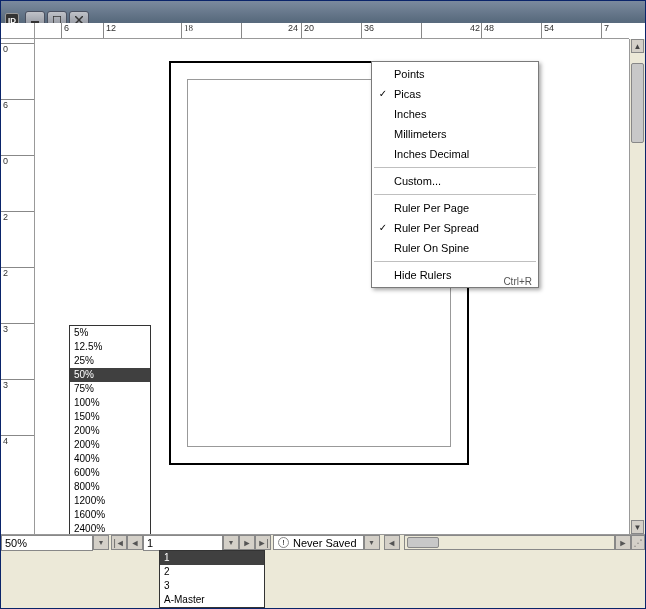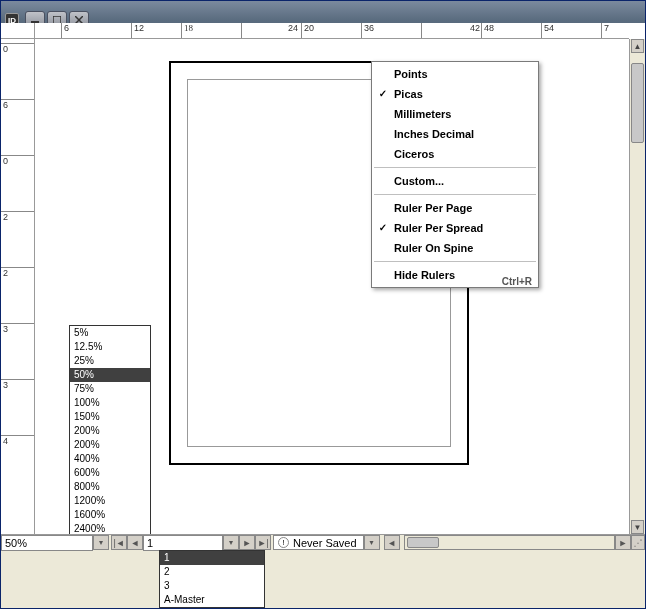--- a/index.html
+++ b/index.html
@@ -27,21 +27,21 @@
 .page-margin { position: absolute; top: 16px; left: 16px; right: 16px; bottom: 16px; border: 1px solid #999; }
 
 .vscroll { position: absolute; top: 16px; right: 0; width: 16px; bottom: 0; background: #ece9d8; border-left: 1px solid #999; }
 .vscroll .thumb { position: absolute; top: 24px; left: 1px; right: 1px; height: 80px; background: #c8c8c8; border: 1px solid #888; border-radius: 2px; }
 .vscroll .arr { position: absolute; left: 1px; right: 1px; height: 14px; background: #d4d0c8; border: 1px solid #888; display: flex; align-items: center; justify-content: center; font-size: 8px; color: #444; }
 
 .zoom-dropdown { position: absolute; top: 286px; left: 34px; width: 82px; background: #fff; border: 1px solid #333; z-index: 5; }
 .zoom-dropdown .opt { padding: 0 4px; height: 14px; line-height: 14px; font-size: 10px; cursor: pointer; }
 .zoom-dropdown .opt.sel { background: #404040; color: #fff; }
 
-.context-menu { position: absolute; top: 38px; left: 370px; width: 168px; background: #fff; border: 1px solid #7a7a7a; box-shadow: 2px 2px 4px rgba(0,0,0,0.35); z-index: 10; padding: 2px 0; font-weight: bold; }
+.context-menu { position: absolute; top: 38px; left: 370px; width: 168px; background: #fff; border: 1px solid #7a7a7a; box-shadow: 2px 2px 4px rgba(0,0,0,0.35); z-index: 10; padding: 2px 0; }
 .context-menu .row { display: flex; align-items: center; height: 20px; padding: 0 6px 0 4px; cursor: pointer; line-height: 20px; }
 .context-menu .check { width: 14px; text-align: center; font-size: 10px; }
 .context-menu .label { flex: 1; padding-left: 4px; }
 .context-menu .sc { color: #555; font-size: 10px; margin-top: 14px; }
 .context-menu .sep { height: 1px; background: #bfbfbf; margin: 3px 2px; }
 
 .statusbar { position: absolute; left: 0; right: 0; bottom: 58px; height: 16px; background: #ece9d8; border-top: 1px solid #999; display: flex; align-items: stretch; }
 .sb-box { border: 1px solid #888; background: #fff; display: flex; align-items: center; padding: 0 3px; margin: 0; height: 16px; }
 .sb-box.field { width: 92px; }
 .sb-btn { width: 16px; border: 1px solid #888; background: #d4d0c8; display: flex; align-items: center; justify-content: center; font-size: 9px; color: #555; cursor: pointer; }
@@ -82,21 +82,21 @@
             <line x1="8" y1="0" x2="0" y2="8" stroke="#333" stroke-width="1.5"></line>
           </svg>
         </div>
     </div>
   </div>
 
   <div class="workspace">
     <div class="ruler-corner"></div>
     <div class="ruler-h" id="ruler-h">
         <div class="tick" style="left: 26px;">6</div>
-        <div class="tick" style="left: 96px;">12</div>
+        <div class="tick" style="left: 68px;">12</div>
         <div class="tick" style="left: 146px; font-family: Liberation Serif, serif;">18</div>
         <div class="tick" style="left: 206px; padding-left: 46px;">24</div>
         <div class="tick" style="left: 266px;">20</div>
         <div class="tick" style="left: 326px;">36</div>
         <div class="tick" style="left: 386px; padding-left: 48px;">42</div>
         <div class="tick" style="left: 446px;">48</div>
         <div class="tick" style="left: 506px;">54</div>
         <div class="tick" style="left: 566px;">7</div>
       </div>
     <div class="ruler-v" id="ruler-v">
@@ -143,29 +143,29 @@
         <div class="row">
           <span class="check"></span>
           <span class="label">Points</span>
         </div>
         <div class="row">
           <span class="check">✓</span>
           <span class="label">Picas</span>
         </div>
         <div class="row">
           <span class="check"></span>
+          <span class="label">Inches</span>
+        </div>
+        <div class="row">
+          <span class="check"></span>
           <span class="label">Millimeters</span>
         </div>
         <div class="row">
           <span class="check"></span>
           <span class="label">Inches Decimal</span>
-        </div>
-        <div class="row">
-          <span class="check"></span>
-          <span class="label">Ciceros</span>
         </div>
         <div class="sep"></div>
         <div class="row">
           <span class="check"></span>
           <span class="label">Custom...</span>
         </div>
         <div class="sep"></div>
         <div class="row">
           <span class="check"></span>
           <span class="label">Ruler Per Page</span>

